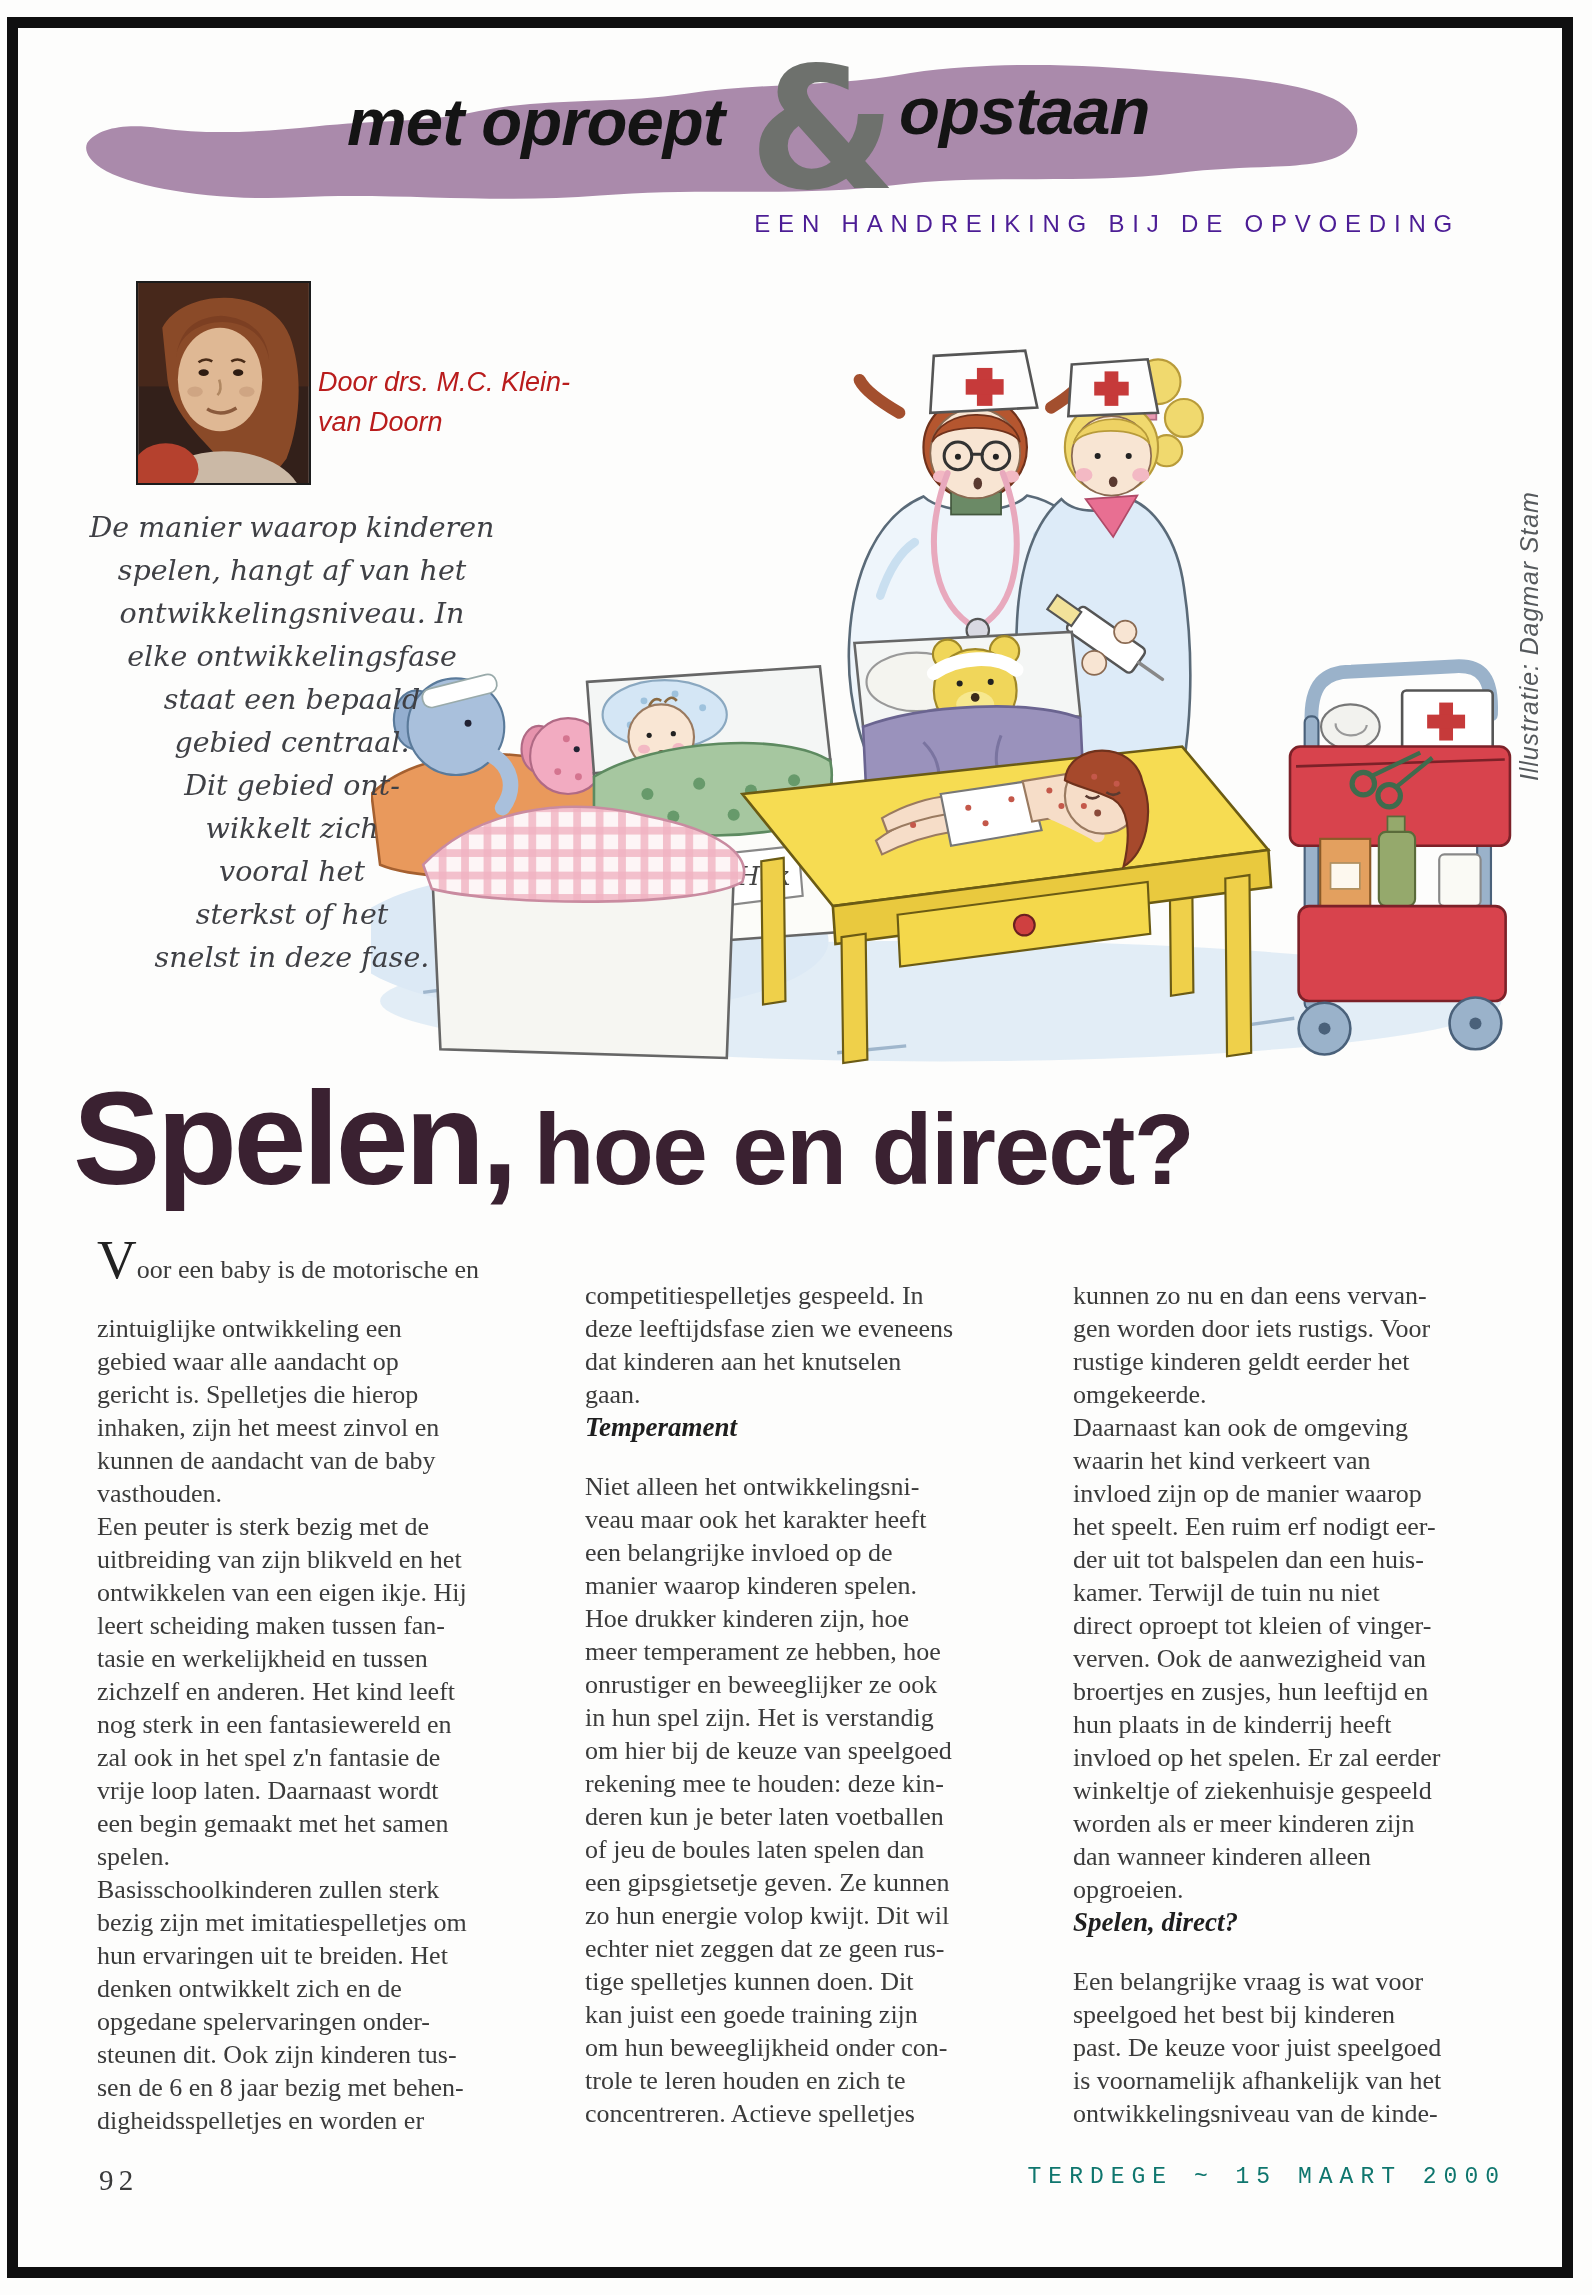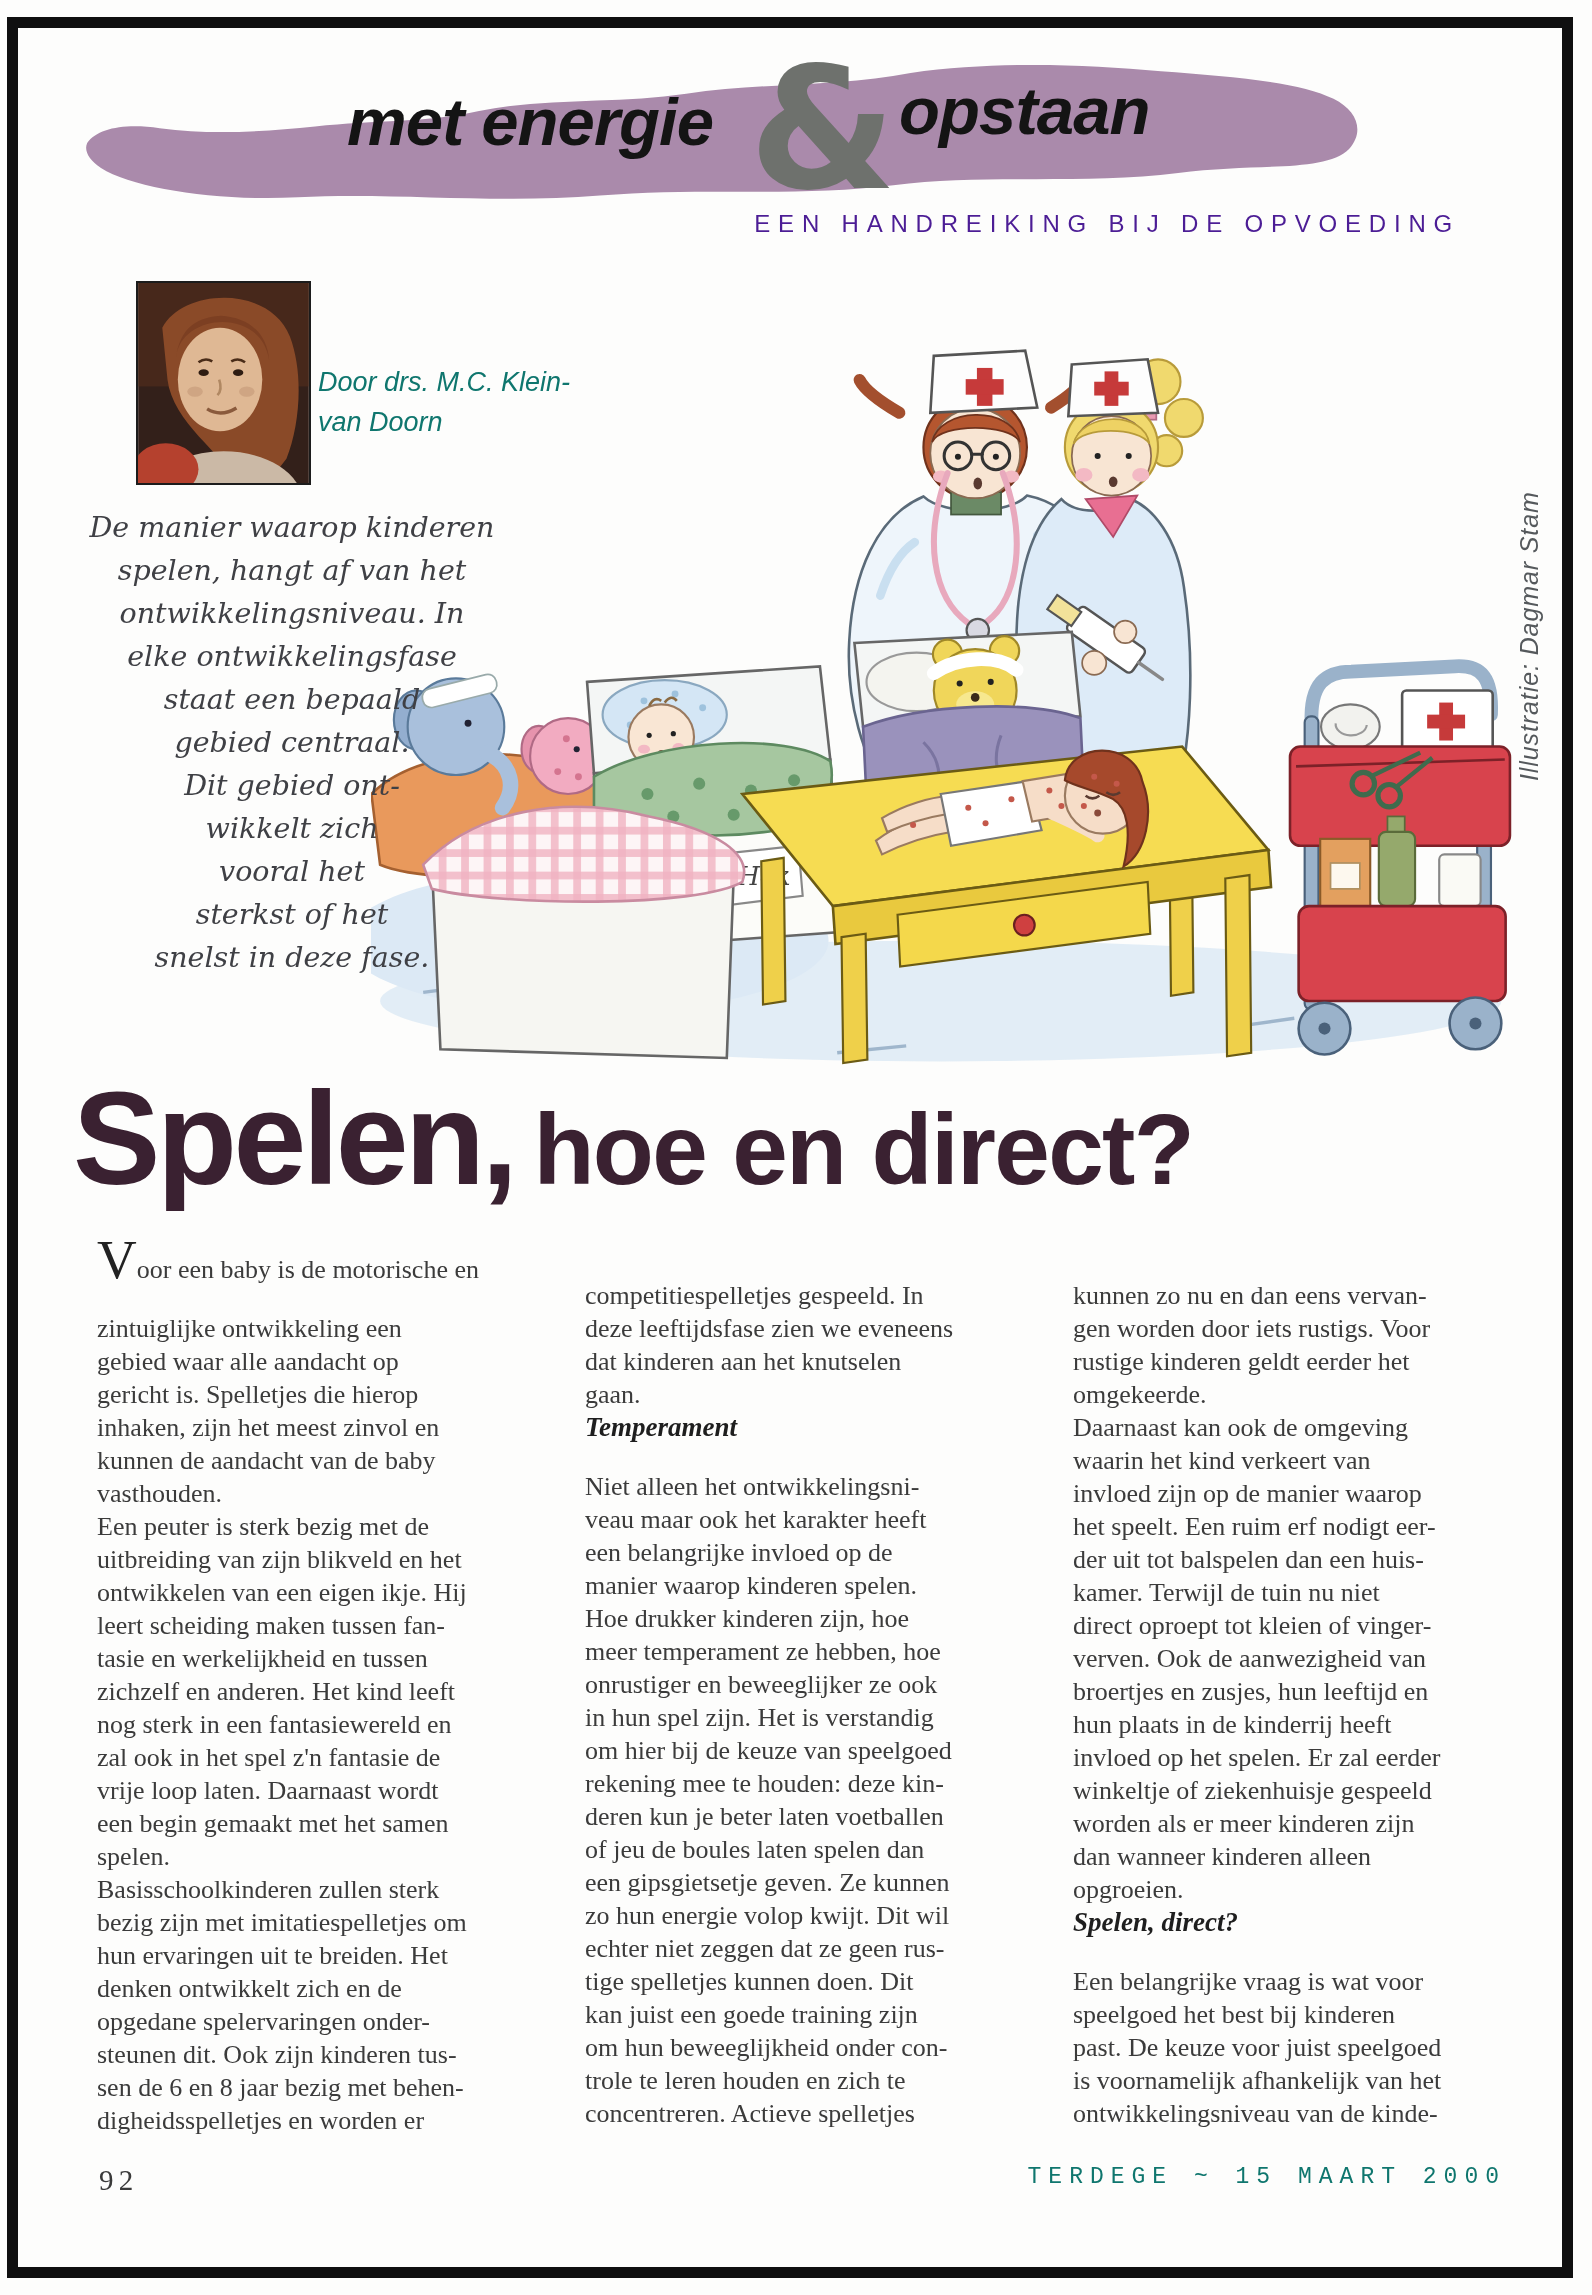--- a/index.html
+++ b/index.html
@@ -16,21 +16,21 @@
   .ampersand{position:absolute;left:749px;top:45px;z-index:2;
              font-family:"DejaVu Sans",sans-serif;font-weight:bold;font-size:169px;
              line-height:1;color:#6e716d;}
   .subtitle{position:absolute;right:132px;top:210px;z-index:3;
             font-family:"Liberation Sans",sans-serif;font-size:24px;color:#4c1d95;
             letter-spacing:7.8px;white-space:nowrap;}
   
   .photo{position:absolute;left:136px;top:281px;width:171px;height:200px;
          border:2.6px solid #1c1c1c;}
   .byline{position:absolute;left:318px;top:362px;font-family:"Liberation Sans",sans-serif;
-          font-style:italic;font-size:27px;line-height:40px;color:#0f766e;white-space:pre-line;}
+          font-style:italic;font-size:27px;line-height:40px;color:#b91c1c;white-space:pre-line;}
   
   .credit{position:absolute;left:1515px;top:367px;height:414px;
           writing-mode:vertical-rl;transform:rotate(180deg);
           font-family:"Liberation Sans",sans-serif;font-style:italic;font-size:25px;
           color:#55595c;letter-spacing:0.9px;}
   
   .intro{position:absolute;left:67px;top:506px;width:450px;text-align:center;
          font-family:"DejaVu Serif",serif;font-style:italic;font-size:28.5px;
          line-height:43px;color:#3f4045;white-space:pre-line;z-index:4;}
   
@@ -62,21 +62,21 @@
   <div class="frame"></div>
 
   <svg class="blob-svg" viewBox="0 0 1505 185" aria-hidden="true">
     <path d="M6,97 C18,80 50,74 90,80 C150,88 210,84 270,78 C340,70 400,74 460,60
          C540,44 620,52 700,40 C790,27 880,32 960,16 C1060,2 1160,6 1250,14
          C1330,20 1410,26 1450,46 C1478,60 1486,84 1468,104 C1440,132 1360,120 1270,132
          C1160,146 1050,132 940,146 C830,160 720,148 600,158 C480,168 360,154 250,160
          C160,165 60,150 22,126 C8,117 2,106 6,97 Z" fill="#aa8aab"></path>
   </svg>
   <div class="ampersand">&amp;</div>
-  <div class="mast-title mast-left">met energie</div>
+  <div class="mast-title mast-left">met oproept</div>
   <div class="mast-title mast-right">opstaan</div>
   <div class="subtitle">EEN HANDREIKING BIJ DE OPVOEDING</div>
 
   <div class="photo">
     <svg viewBox="0 0 198 232" width="171" height="200">
       <rect width="198" height="232" fill="#33201a"></rect>
       <rect width="198" height="120" fill="#57301d" opacity="0.55"></rect>
       <path d="M28,52 C52,6 152,2 176,62 C192,104 188,164 172,204 L150,232 L116,232 C98,198 40,162 34,112 Z" fill="#8a4a28"></path>
       <ellipse cx="95" cy="112" rx="49" ry="60" fill="#dfb894"></ellipse>
       <path d="M44,86 C50,34 144,28 152,90 C150,58 128,40 96,38 C62,40 48,58 44,86 Z" fill="#7c3f22"></path>

